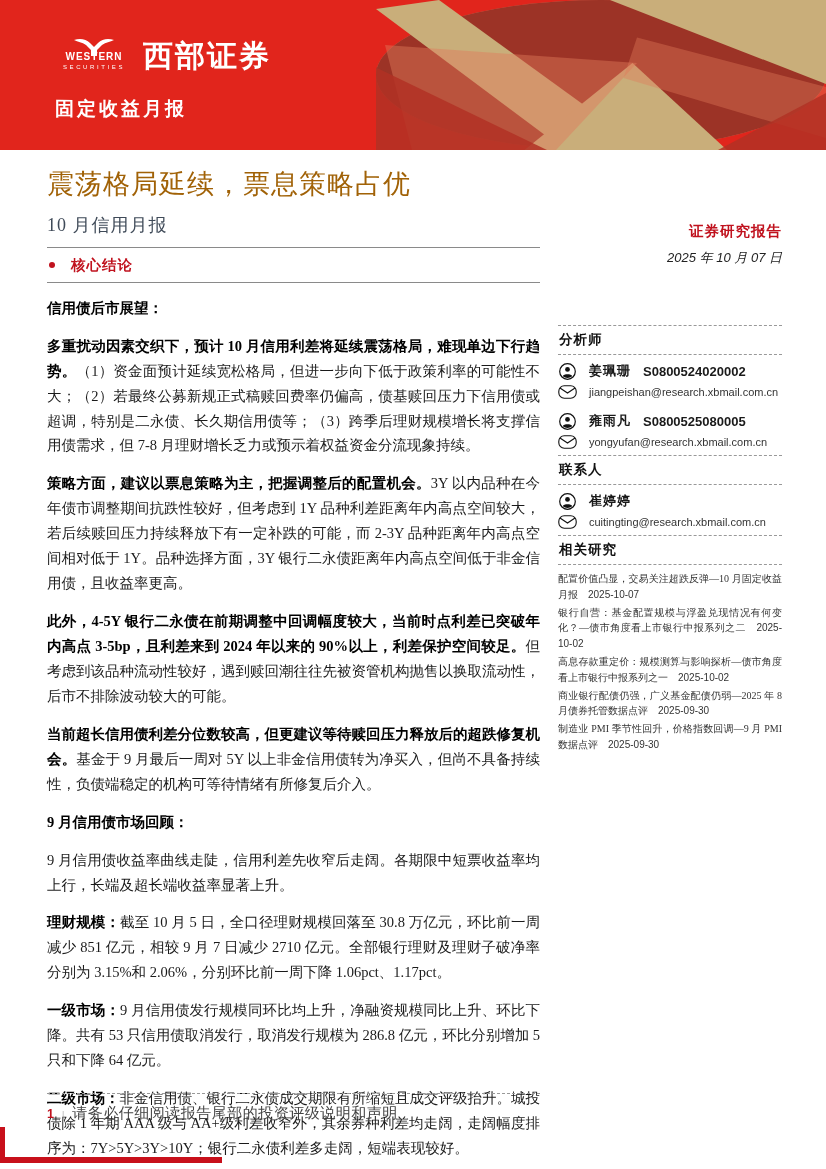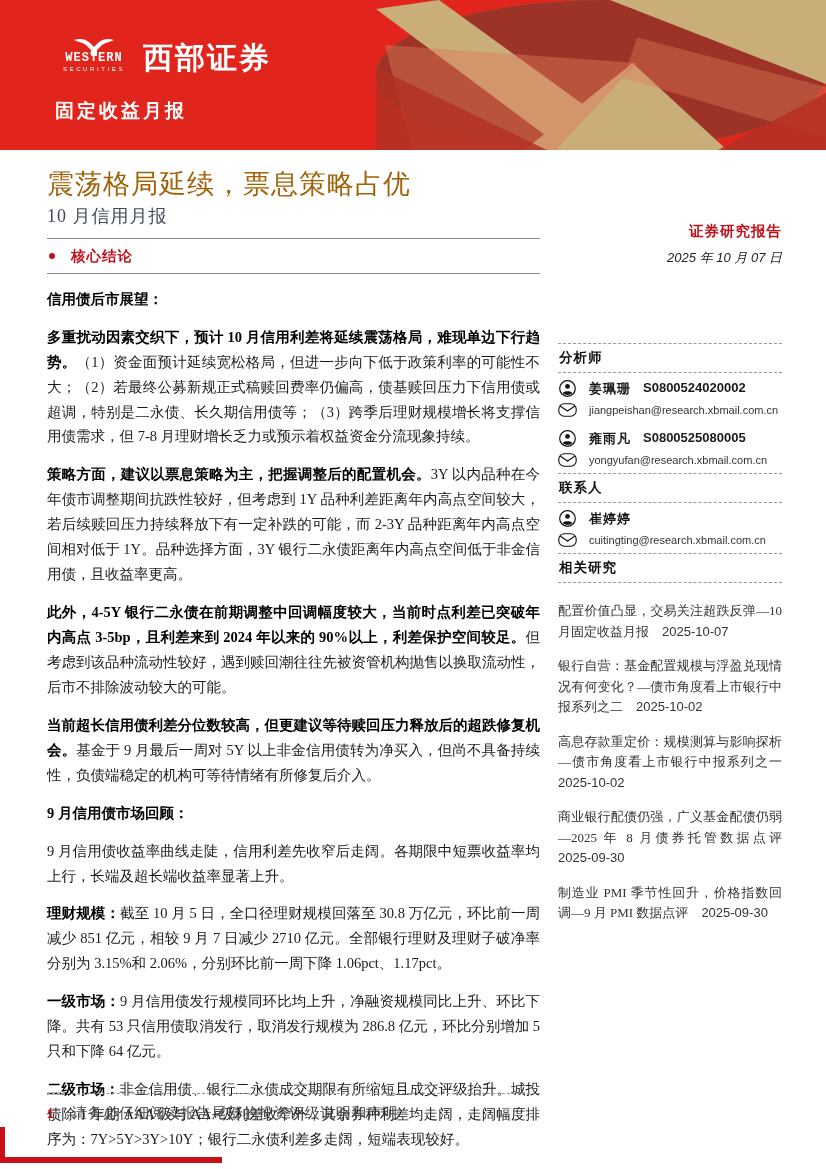--- a/index.html
+++ b/index.html
@@ -19,49 +19,49 @@
   .t2 { clip-path:polygon(52% 0%,100% 0%,100% 56%); background:#c9ae7a; }
   .t3 { clip-path:polygon(57% 42%,78% 100%,33% 100%); background:#c9ae7a; }
   .s1 { clip-path:polygon(2% 30%,58% 42%,40% 100%,8% 100%); background:rgba(224,122,90,.45); }
   .s2 { clip-path:polygon(58% 25%,100% 58%,100% 92%,55% 52%); background:rgba(224,122,90,.4); }
   .r1 { clip-path:polygon(0% 45%,38% 100%,0% 100%); background:#b13125; opacity:.85; }
   .r2 { clip-path:polygon(100% 62%,100% 100%,76% 100%); background:#b13125; opacity:.85; }
   .brand { position:absolute; left:55px; top:38px; color:#fff; }
   .brand-row { display:flex; align-items:flex-end; gap:10px; }
   .brand-west { position:relative; text-align:center; width:78px; }
   .bull { display:block; margin:0 auto -6px auto; }
-  .west-txt { font-family:Liberation Mono, monospace; font-weight:bold; font-size:12px; letter-spacing:1px; line-height:1; }
+  .west-txt { font-family:Liberation Sans, sans-serif; font-weight:bold; font-size:10px; letter-spacing:1px; line-height:1; }
   .sec-txt  { font-family:"Liberation Sans",sans-serif; font-size:6px; letter-spacing:2.6px; line-height:1; margin-top:2px; }
   .brand-cn { font-size:30px; font-weight:bold; line-height:.95; letter-spacing:2px; }
   .report-type { margin-top:26px; font-size:19px; font-weight:bold; letter-spacing:3px; }
   
   .left-col { position:absolute; left:47px; top:168px; width:493px; }
   .title { font-size:27px; font-weight:normal; color:#a16207; letter-spacing:1px; line-height:1.25; }
-  .subtitle { margin-top:2px; font-size:18px; font-weight:normal; color:#3f4a58; letter-spacing:1px; }
+  .subtitle { margin-top:11px; font-size:18px; font-weight:normal; color:#3f4a58; letter-spacing:1px; }
   .rule { border-top:1.5px solid #8a8a8a; margin-top:10px; }
   .core-label { display:flex; align-items:center; gap:16px; padding:8px 0 7px 2px; color:#c0121e; font-weight:bold; font-size:14.5px; letter-spacing:1px; }
   .dot { width:6px; height:6px; border-radius:50%; background:#c0121e; display:inline-block; }
   .rule2 { border-top:1.5px solid #8a8a8a; }
   .para { font-size:14.5px; line-height:1.72; text-align:justify; margin-top:13px; color:#1a1a1a; }
   .para b { font-weight:bold; color:#000; }
   
   .sidebar { position:absolute; left:558px; top:178px; width:224px; }
   .report-label { text-align:right; color:#c0121e; font-weight:bold; font-size:14.5px; letter-spacing:1px;margin-top:44px; }
   .side-date { text-align:right; margin-top:8px; font-size:13px; color:#222; font-family:"Liberation Sans",sans-serif;font-style:italic; }
-  .side-sec-analyst { margin-top:76px; }
+  .side-sec-analyst { margin-top:58px; }
   .side-head { font-size:13.5px; font-weight:bold; color:#111; border-top:1px dashed #999; border-bottom:1px dashed #999; padding:5px 1px; letter-spacing:1px; }
-  .person-row { display:flex; gap:12px; padding:7px 0 2px 0; }
+  .person-row { display:flex; align-items:center; gap:12px; padding:7px 0 2px 0; }
   .person-row .nm { font-size:13px; font-weight:bold; letter-spacing:1px; }
   .person-row .pid { font-size:13px; font-weight:bold; font-family:"Liberation Sans",sans-serif; }
   .mail-row { display:flex; align-items:center; gap:12px; padding:3px 0 6px 0; }
   .mail-row .em { font-size:11px; color:#333; font-family:"Liberation Sans",sans-serif; }
   .icon-cell { width:19px; flex:0 0 19px; display:flex; justify-content:center; }
   .related-head { margin-top:0; }
   .related-list { padding-top:4px; }
-  .related-item { font-size:13px; line-height:1.58; color:#333; text-align:justify; margin-top:14px; }
+  .related-item { font-size:10px; line-height:1.58; color:#333; text-align:justify; margin-top:2px; }
   .related-item .rdate { font-family:"Liberation Sans",sans-serif; }
   
   .foot-rule { position:absolute; left:47px; top:1093px; width:493px; border-top:1px dashed #999; }
   .foot-note { position:absolute; left:47px; top:1104px; display:flex; align-items:center; gap:8px; }
   .foot-note .pg { color:#c0121e; font-weight:bold; font-size:12.5px; font-family:"Liberation Sans",sans-serif; }
   .foot-note .sep { color:#999; font-size:11px; }
   .foot-note .note { font-size:15px; color:#444; letter-spacing:.5px; }
   .corner-v { position:absolute; left:0; top:1127px; width:5px; height:36px; background:#c8101b; }
   .corner-h { position:absolute; left:0; top:1157px; width:222px; height:6px; background:#c8101b; }
 </style>

